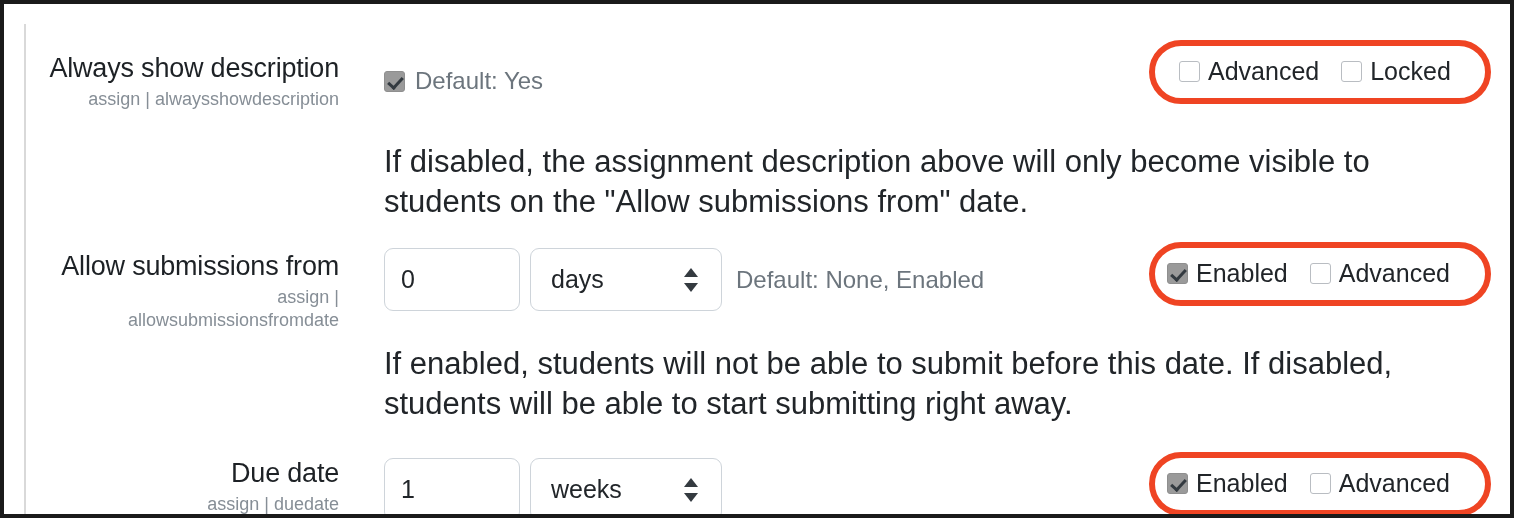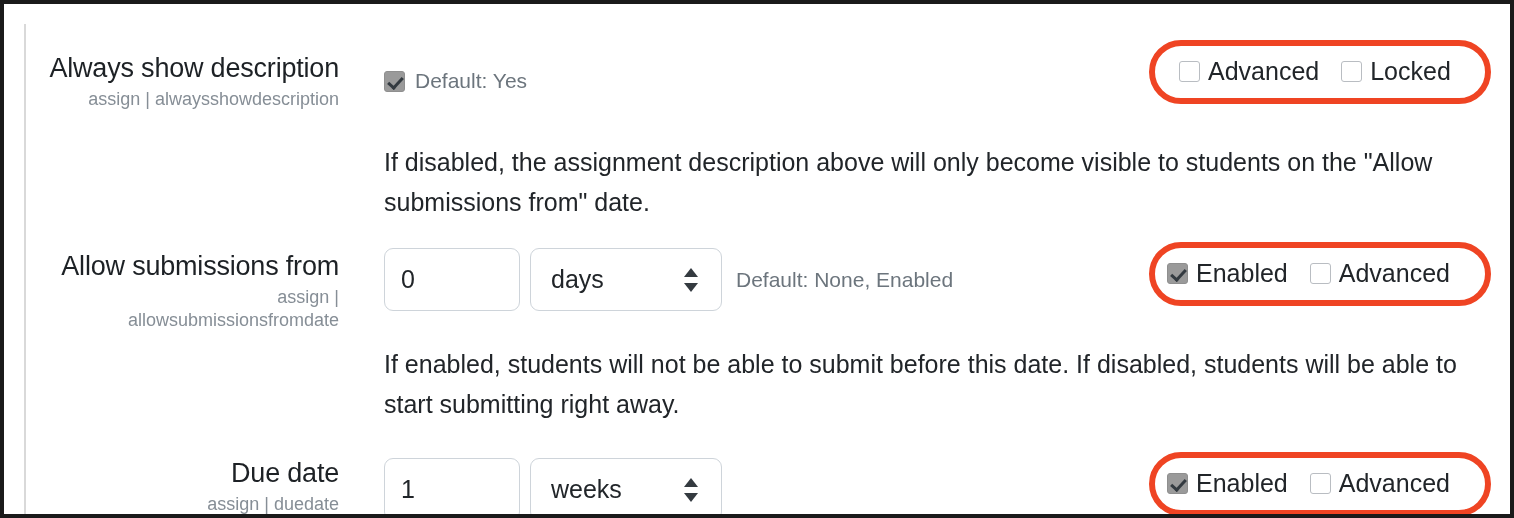--- a/index.html
+++ b/index.html
@@ -73,21 +73,21 @@
     position: absolute;
     left: 380px;
   }
 
   .inline-row {
     display: flex;
     align-items: center;
   }
 
   .default-text {
-    font-size: 21px;
+    font-size: 24px;
     color: #6c757d;
     line-height: 30px;
     white-space: nowrap;
   }
 
   
   .cb {
     display: inline-block;
     width: 21px;
     height: 21px;
@@ -115,21 +115,21 @@
     border: solid #333a40;
     border-width: 0 3px 3px 0;
     transform: rotate(42deg);
   }
 
   
   .help {
     position: absolute;
     left: 380px;
     width: 1085px;
-    font-size: 25px;
+    font-size: 31px;
     line-height: 40px;
     color: #212529;
   }
 
   
   .num-input {
     box-sizing: border-box;
     width: 136px;
     height: 63px;
     border: 1.6px solid #ced4da;

